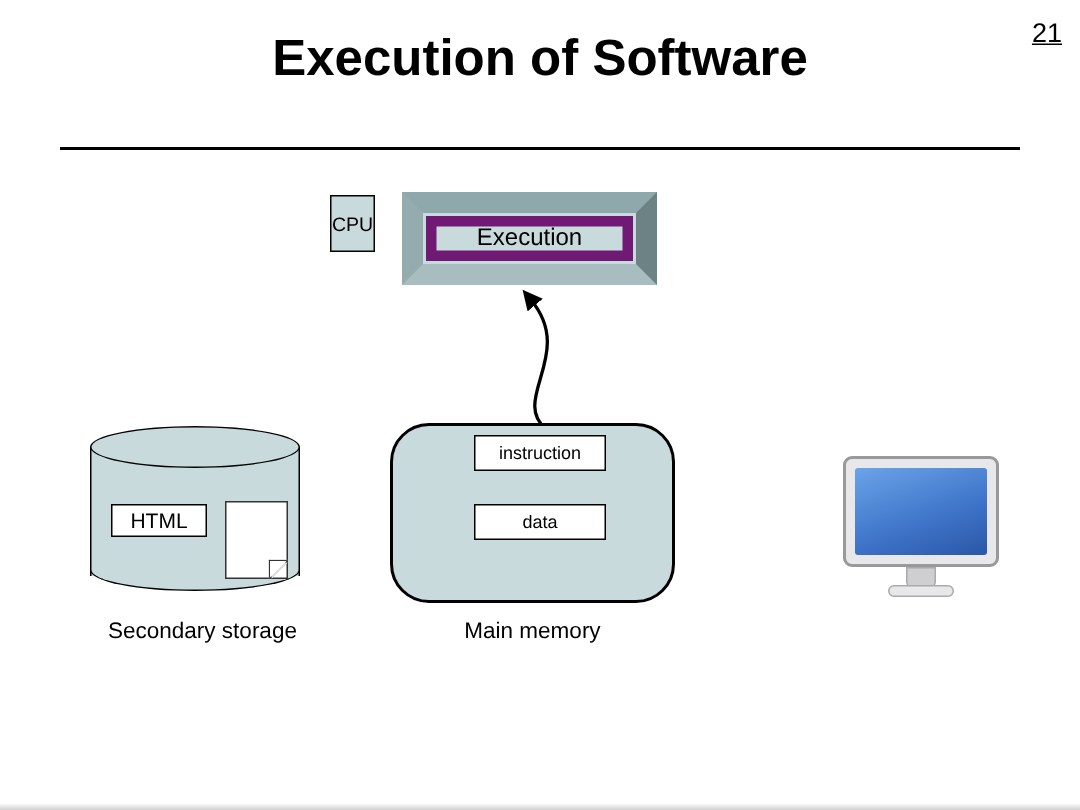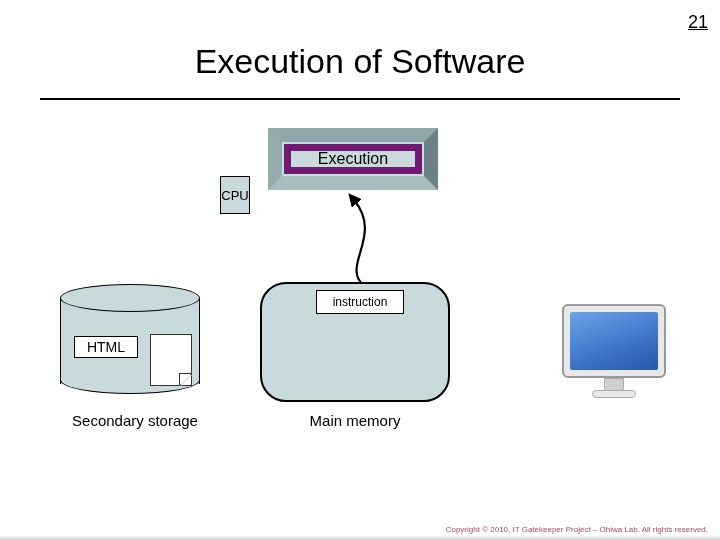--- a/index.html
+++ b/index.html
@@ -1,28 +1,28 @@
 <!DOCTYPE html>
 <html><head>
 <meta charset="utf-8">
 <style>
   * { box-sizing: border-box; margin: 0; padding: 0; }
   html, body { width: 720px; height: 540px; font-family: Arial, Helvetica, sans-serif; background: #fff; overflow: hidden; }
   .slide { position: relative; width: 720px; height: 540px; }
 
   .page-number { position: absolute; top: 12px; right: 12px; font-size: 18px; text-decoration: underline; }
-  .title { position: absolute; top: 20px; left: 0; right: 0; text-align: center; font-size: 34px; font-weight: 400; margin-top: 22px; }
+  .title { position: absolute; top: 20px; left: 0; right: 0; text-align: center; font-size: 34px; font-weight: 700; }
   .subtitle { position: absolute; top: 64px; left: 0; right: 0; text-align: center; font-size: 22px; }
   .hr { position: absolute; top: 98px; left: 40px; right: 40px; height: 0; border-top: 2px solid #000; }
 
   .cpu-label {
     position: absolute; top: 130px; left: 220px;
     width: 30px; height: 38px; border: 1px solid #000;
     background: #c8dadc; font-size: 13px;
-    display: flex; align-items: center; justify-content: center; margin-top: 46px;
+    display: flex; align-items: center; justify-content: center;
   }
 
   .exec-box {
     position: absolute; top: 128px; left: 268px;
     width: 170px; height: 62px;
     background: #c8dadc;
     display: flex; align-items: center; justify-content: center;
     font-size: 16px;
   }
   .exec-box::before {
@@ -153,20 +153,21 @@
     <defs>
       <marker id="ah1" markerWidth="10" markerHeight="10" refX="2" refY="3" orient="auto">
         <path d="M0,0 L6,3 L0,6 Z" fill="#000"></path>
       </marker>
     </defs>
     <path d="M34,100 C10,80 54,50 24,14" stroke="#000" stroke-width="2.2" fill="none" marker-end="url(#ah1)"></path>
   </svg>
 
   <div class="mem-box"></div>
   <div class="inst-box">instruction</div>
+  <div class="data-box">data</div>
   <div class="mem-label">Main memory</div>
 
   <div class="cyl">
     <div class="cyl-body"></div>
     <div class="cyl-bot"></div>
     <div class="cyl-top"></div>
   </div>
   <div class="file">
       <div class="file-fold"></div>
     </div>
@@ -175,15 +176,14 @@
 
   <div class="monitor">
     <div class="mon-edge">
         <div class="mon-screen"></div>
       </div>
     <div class="mon-stand"></div>
     <div class="mon-base"></div>
   </div>
 
   <div class="footer-bar"></div>
-  <div class="footer">Copyright © 2010, IT Gatekeeper Project – Ohiwa Lab. All rights reserved.</div>
 
 </div>
 
 </body></html>

